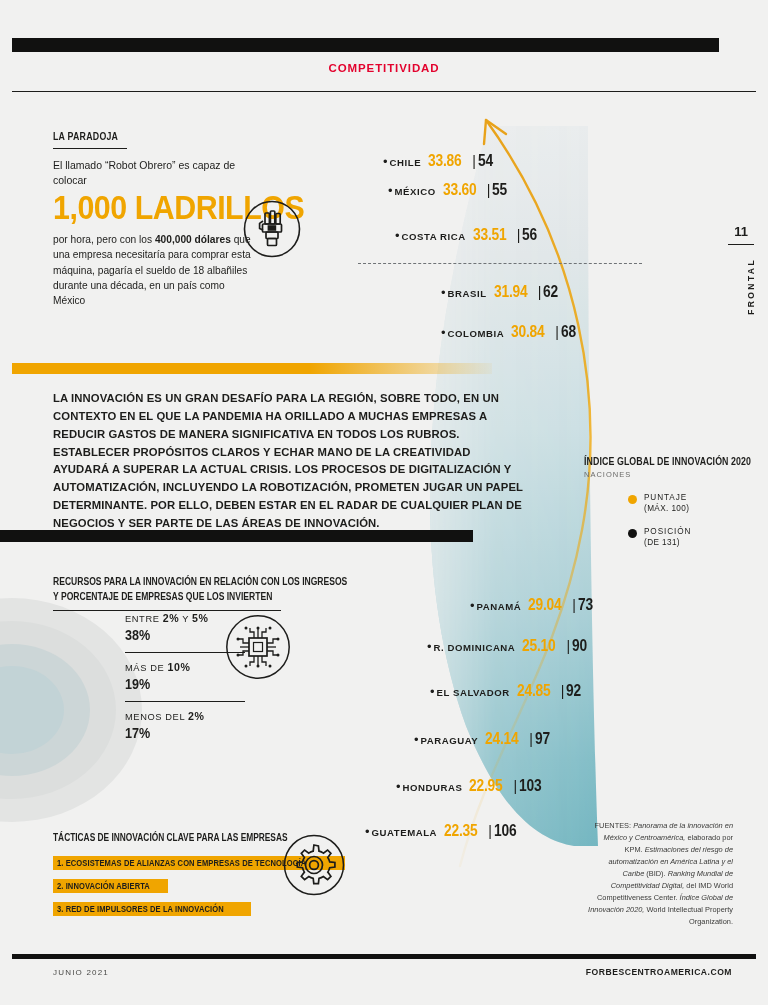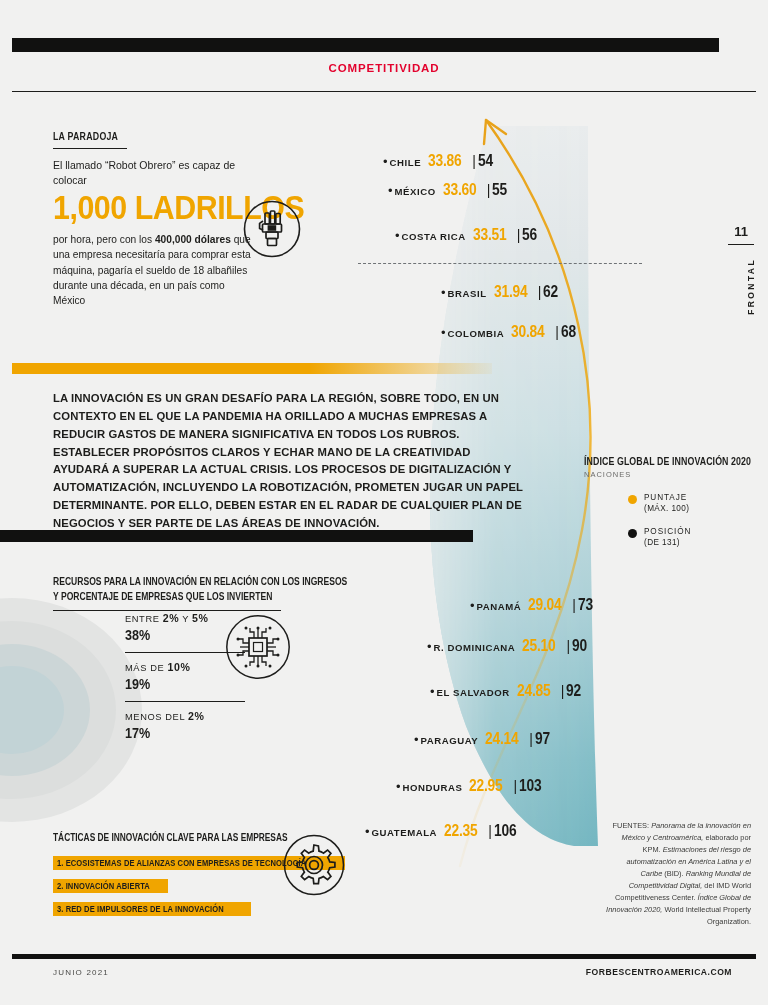--- a/index.html
+++ b/index.html
@@ -144,21 +144,21 @@
     background:#f0a500;display:inline-block;padding:2px 5px 2px 4px;margin-bottom:5px;
     font-family:"Liberation Sans Narrow","Liberation Sans",sans-serif;
     font-weight:bold;font-size:8.6px;color:#1d1d1b;letter-spacing:.1px;white-space:nowrap;
   }
   .tchip span{display:inline-block;transform:scaleX(.88);transform-origin:left center;}
   .gearicon{position:absolute;left:283px;top:834px;width:62px;height:62px;}
 
   
   .fuentes{
     position:absolute;left:585px;top:820px;width:148px;
-    font-size:7.4px;line-height:1.62;color:#3a3a38;text-align:right;margin-left:18px;
+    font-size:7.4px;line-height:1.62;color:#3a3a38;text-align:right;
   }
   .fuentes i{font-style:italic;}
 
   
   .foot-l{position:absolute;left:53px;top:968px;font-size:8px;letter-spacing:1.2px;color:#4a4a48;}
   .foot-r{position:absolute;right:36px;top:967px;font-size:8.6px;letter-spacing:.5px;font-weight:bold;color:#1d1d1b;}
 </style>
 </head>
 <body>
 

